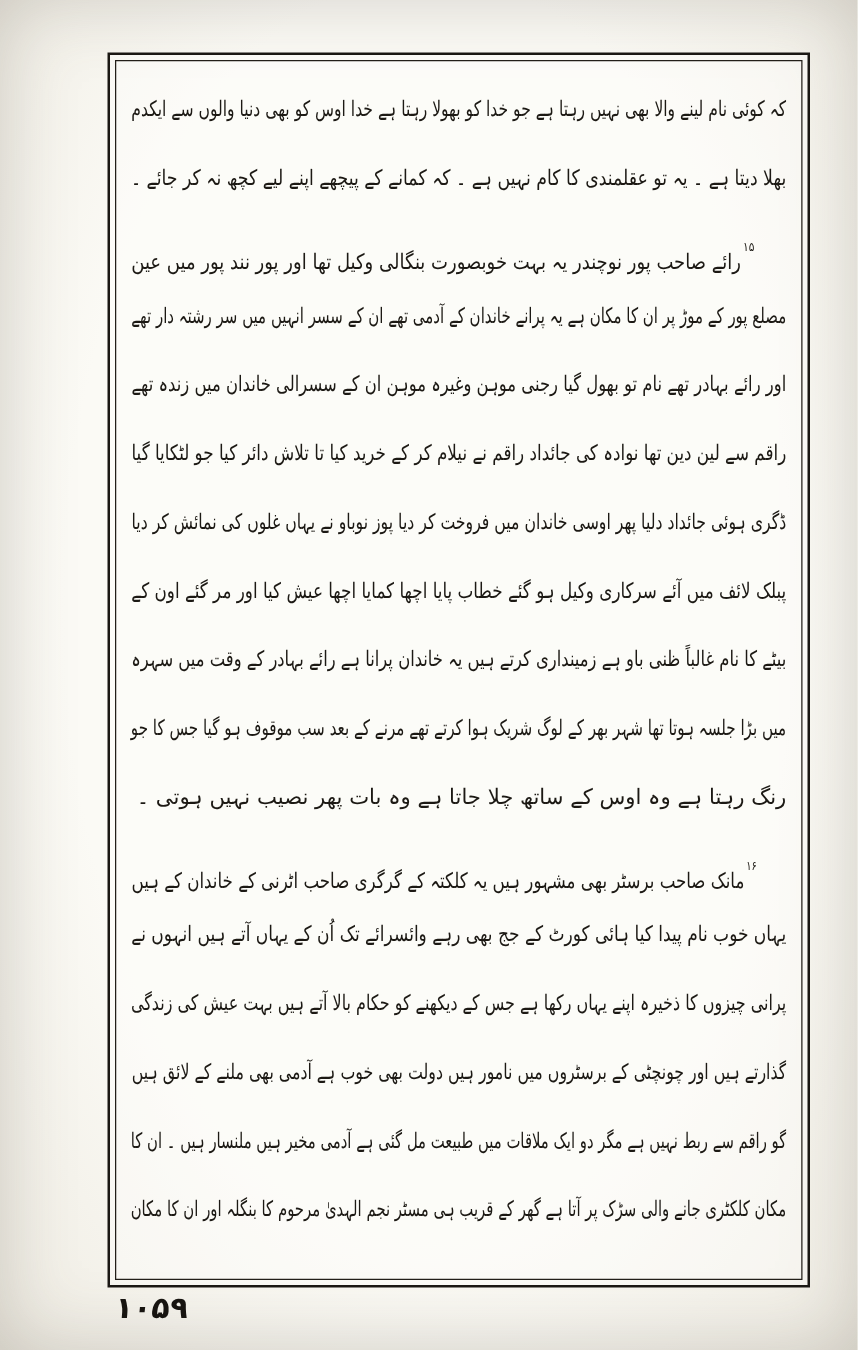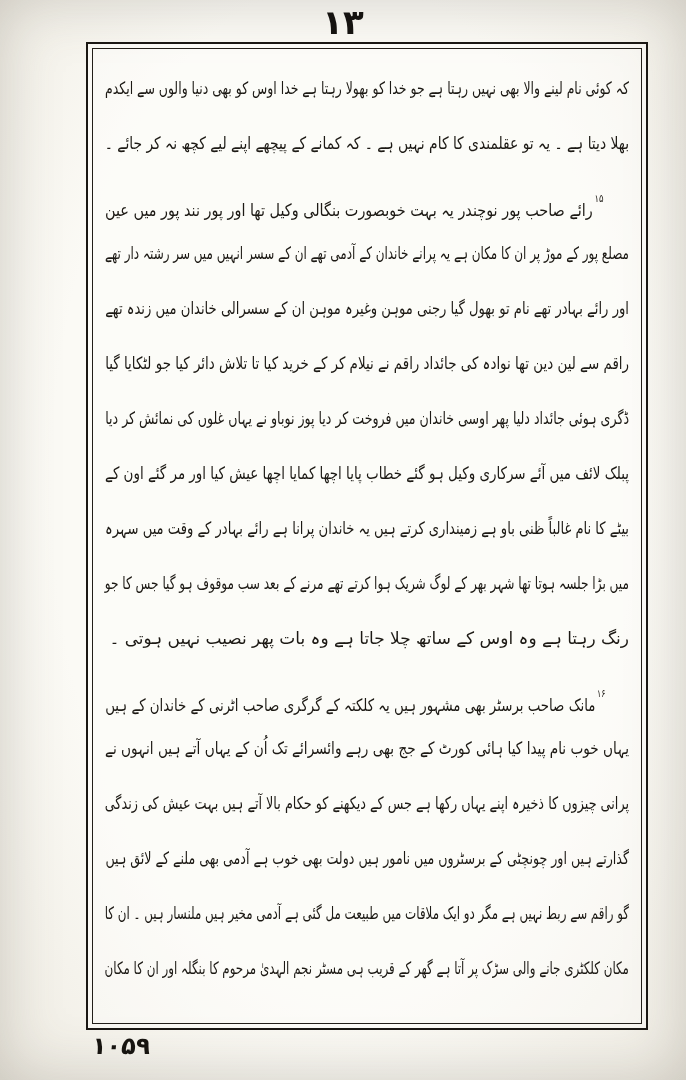--- a/index.html
+++ b/index.html
@@ -85,21 +85,20 @@
     color: #171410;
     letter-spacing: 3px;
     transform: skewX(-6deg);
   }
 </style>
 </head>
 <body>
 
 <div class="scan">
 
-  <div class="page-number">۱۳</div>
 
   <div class="frame-outer">
     <div class="frame-inner">
       <div id="text-area" class="text-area">
           <div class="paragraph">
             <div class="line" style="transform: scaleX(0.733);">کہ کوئی نام لینے والا بھی نہیں رہتا ہے جو خدا کو بھولا رہتا ہے خدا اوس کو بھی دنیا والوں سے ایکدم</div>
             <div class="line para-end" style="transform: scaleX(0.815);">بھلا دیتا ہے ۔ یہ تو عقلمندی کا کام نہیں ہے ۔ کہ کمانے کے پیچھے اپنے لیے کچھ نہ کر جائے ۔</div>
           </div>
           <div class="paragraph">
             <div class="line indent" style="transform: scaleX(0.847);"><span class="sup">۱۵</span>رائے صاحب پور نوچندر یہ بہت خوبصورت بنگالی وکیل تھا اور پور نند پور میں عین</div>

